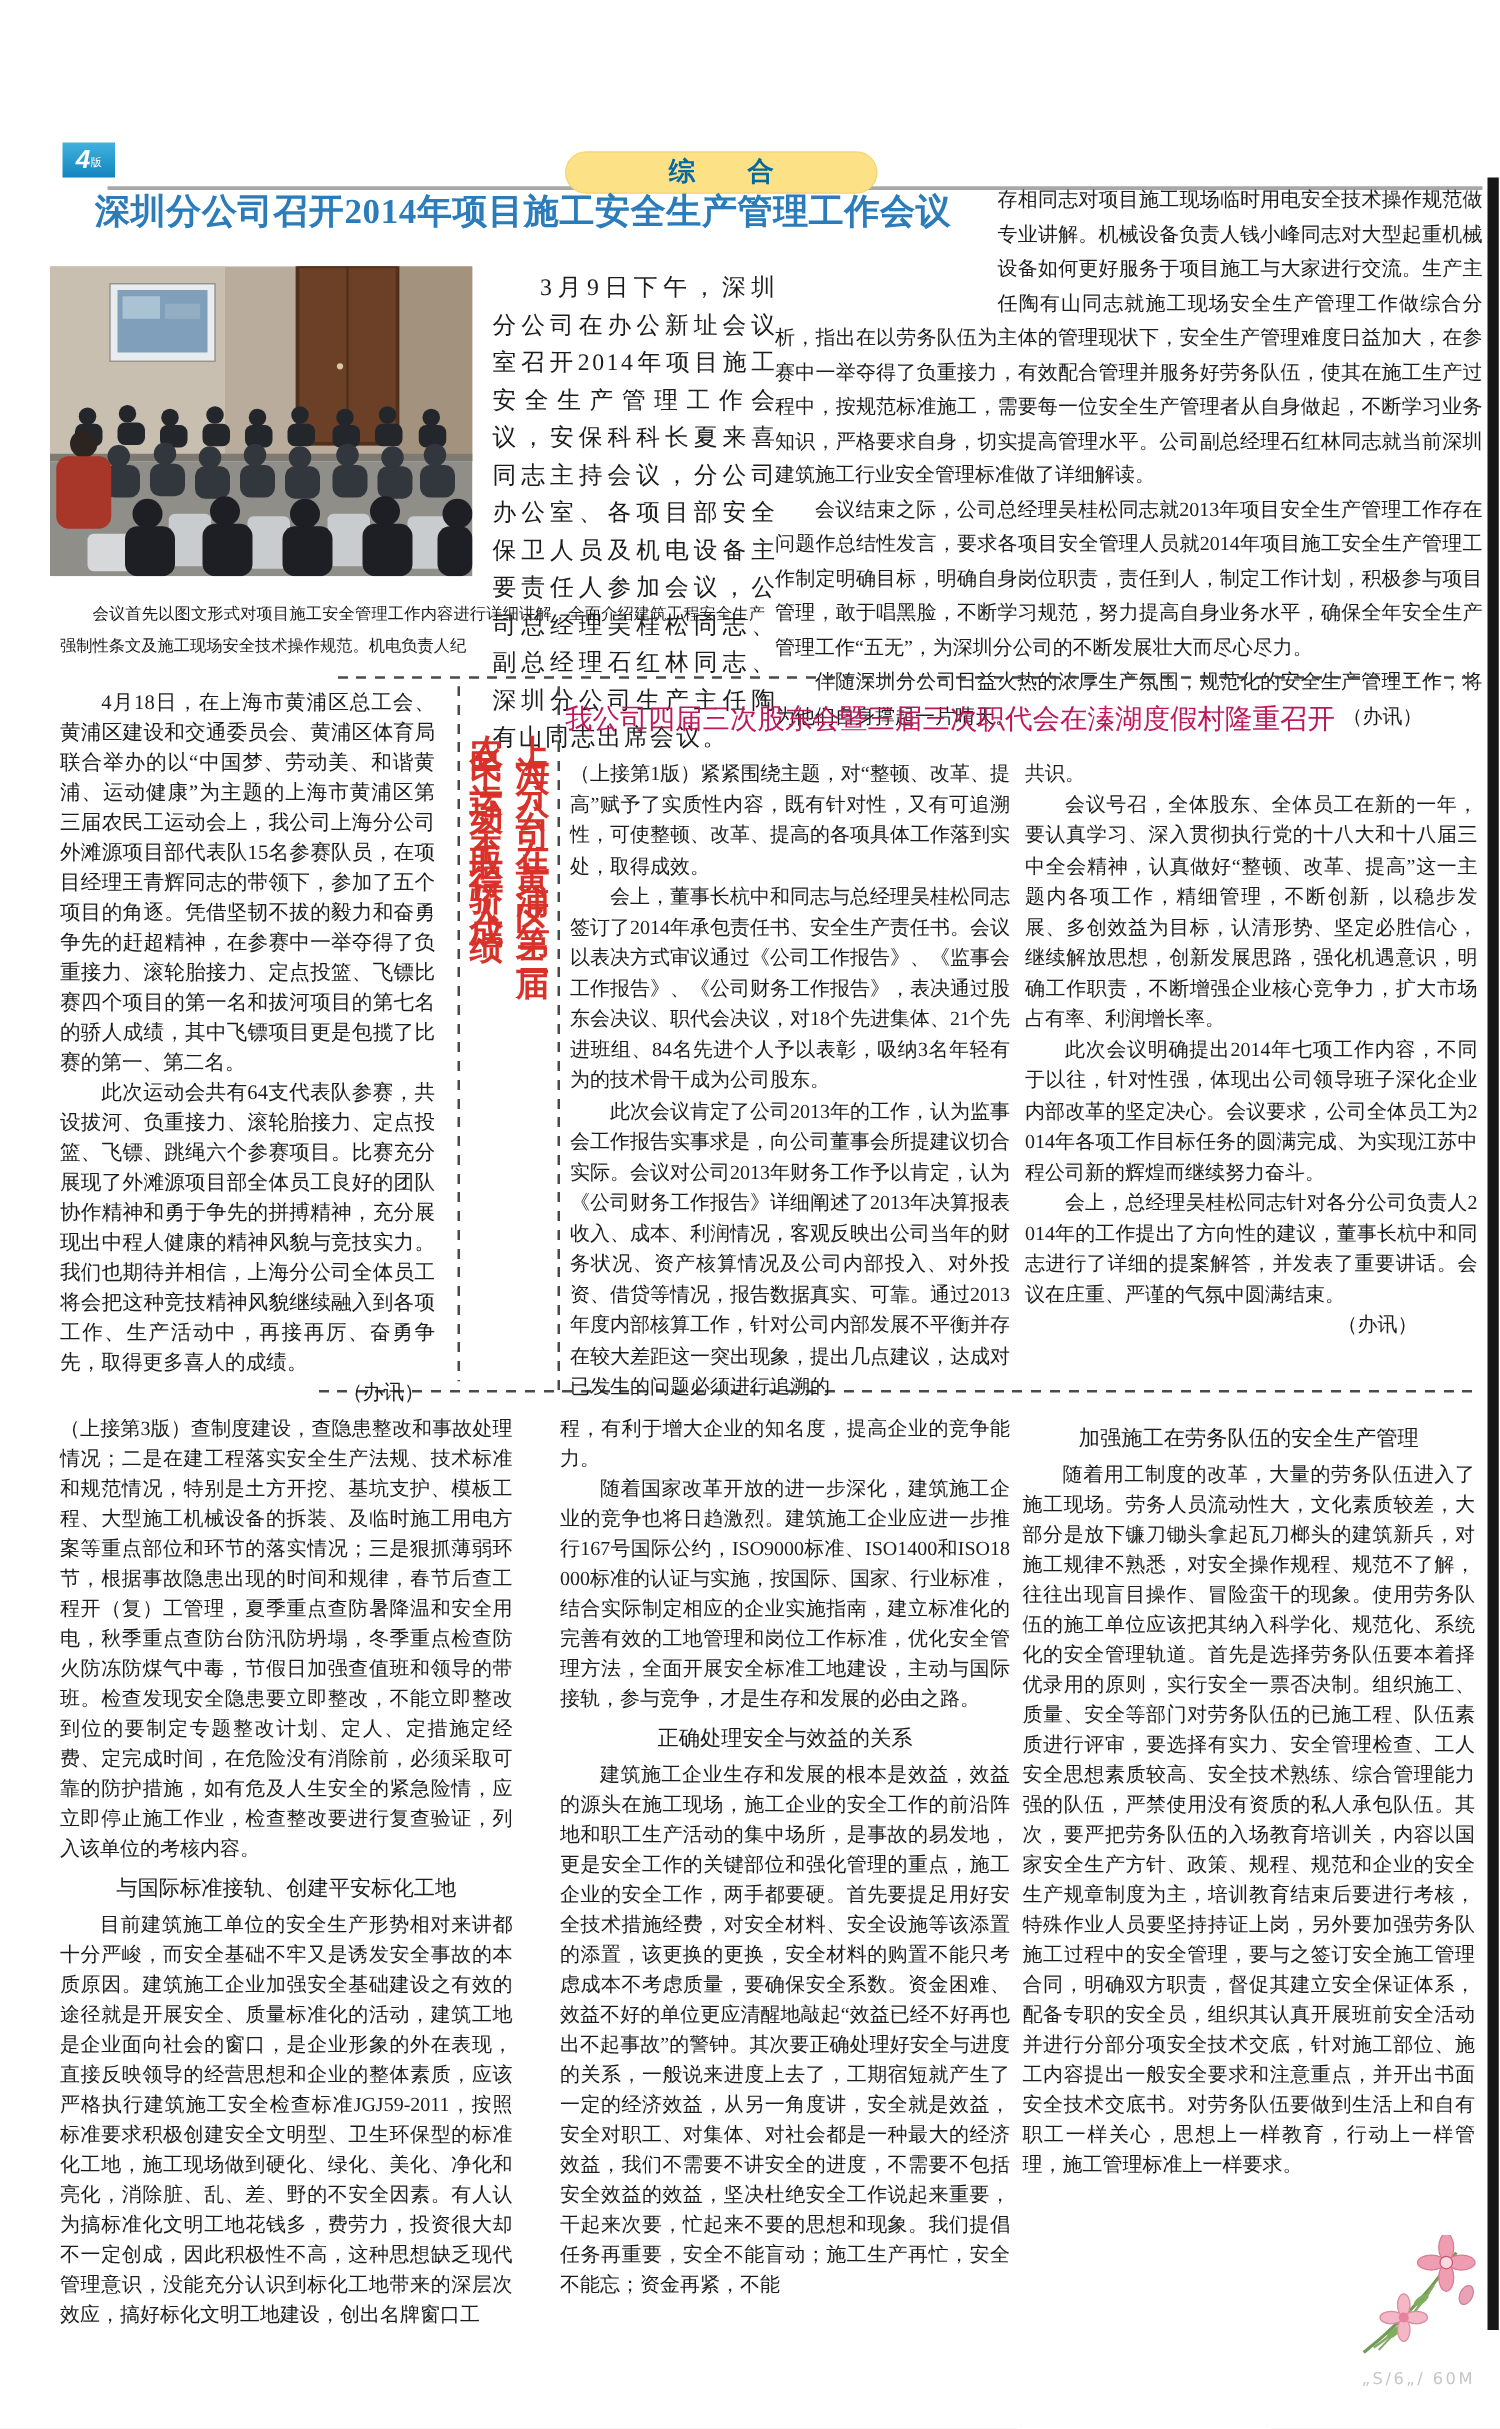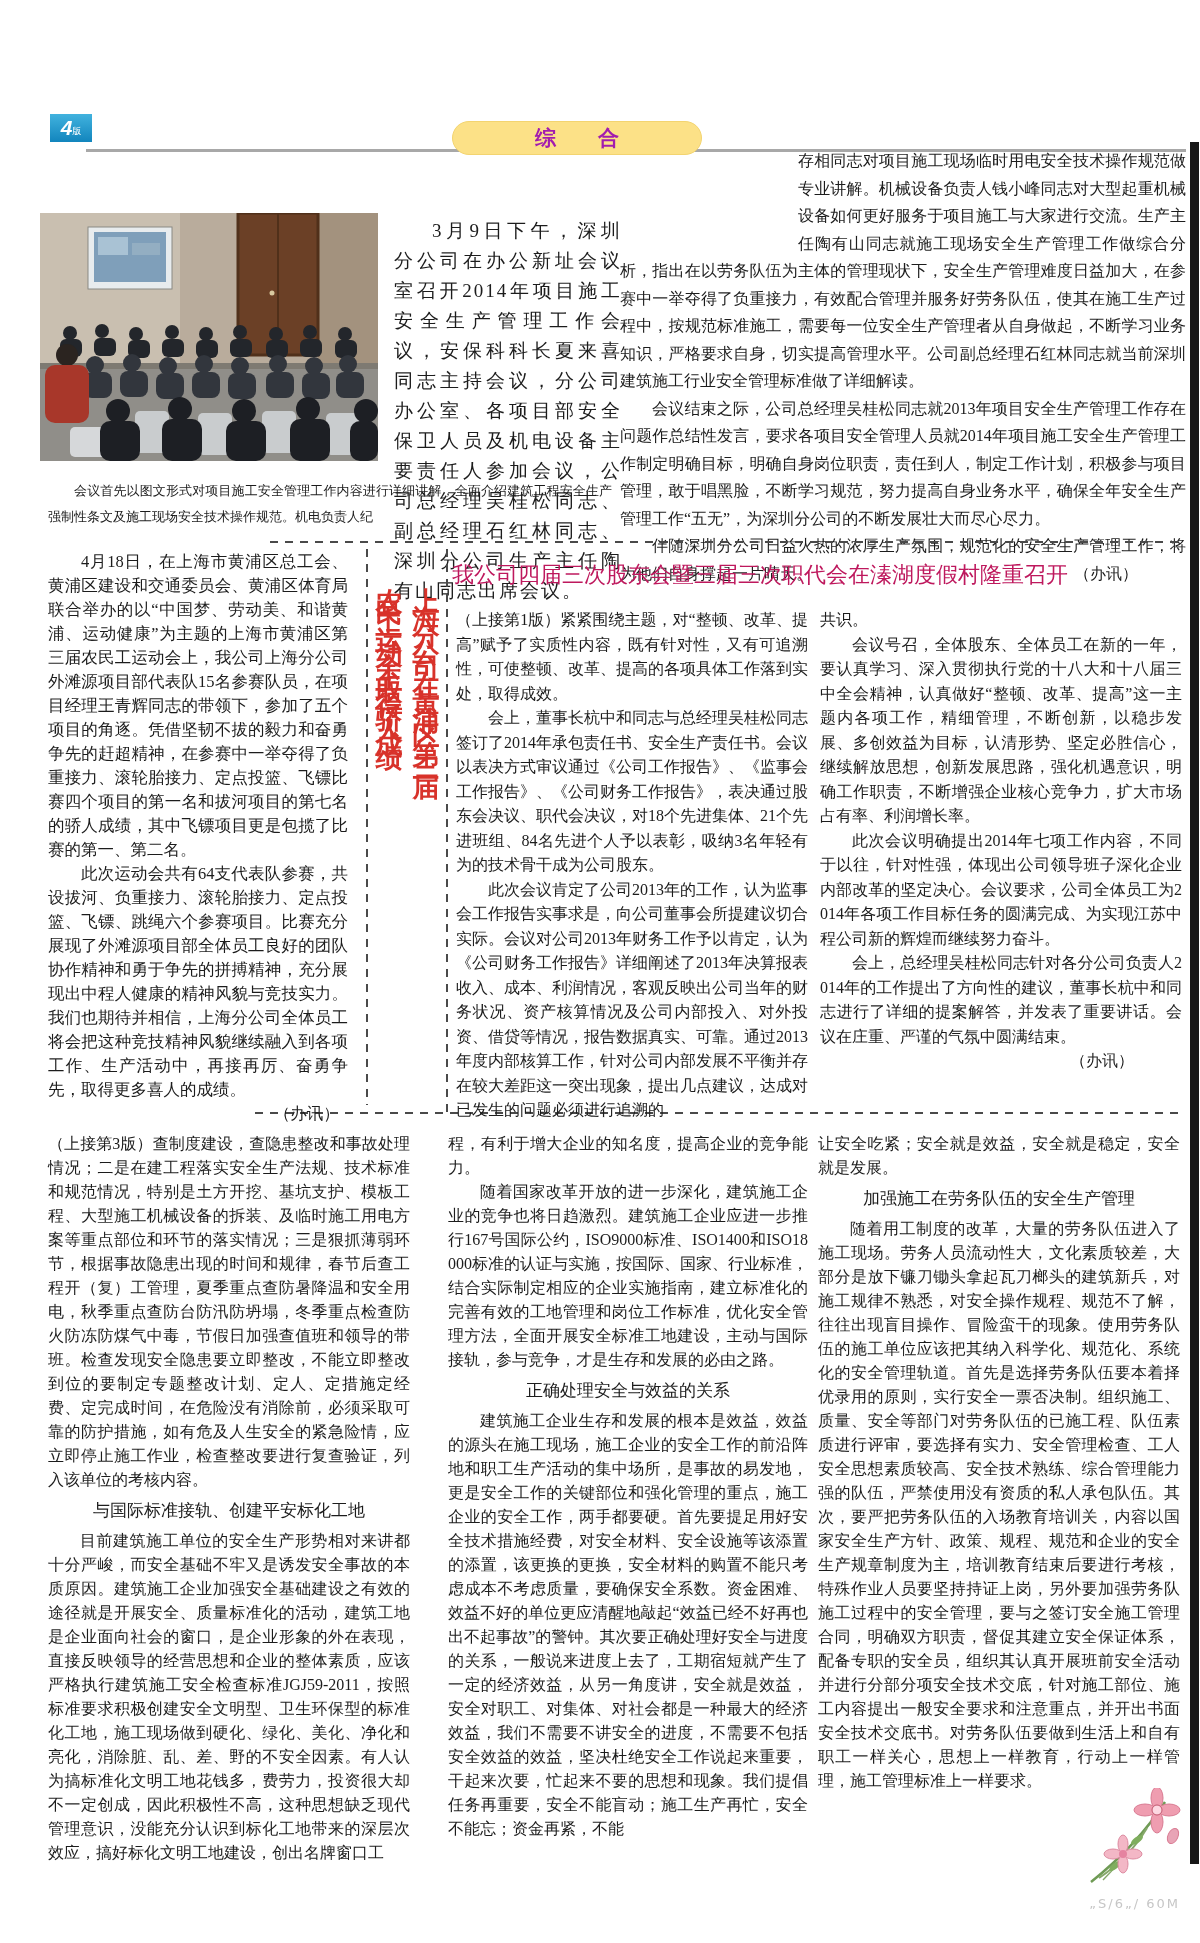--- a/index.html
+++ b/index.html
@@ -10,21 +10,21 @@
   p.ni{text-indent:0;}
   .byline{text-align:right;text-indent:0;}
   .byline-pad{padding-right:3em;}
   
   .badge{left:50px;top:114px;width:42px;height:28px;background:linear-gradient(#41b2de,#1285bd);
          color:#fff;font-family:"Liberation Sans",sans-serif;text-align:center;line-height:28px;}
   .badge .num{font-size:21px;font-weight:bold;font-style:italic;}
   .badge .suf{font-size:9px;vertical-align:1px;}
   .rule{left:86px;top:149px;width:1100px;height:3px;background:#a8a8a8;}
   .pill{left:452px;top:121px;width:248px;height:32px;background:#fce187;border:1px solid #f3d470;
-        border-radius:17px;text-align:center;line-height:32px;color:#a21caf;font-weight:bold;
+        border-radius:17px;text-align:center;line-height:32px;color:#0369a1;font-weight:bold;
         font-size:21px;font-family:"Liberation Sans",sans-serif;}
   
   .a1-headline{left:76px;top:150px;width:690px;font-size:28px;font-weight:bold;color:#2b7cb9;
                letter-spacing:0.5px;white-space:nowrap;}
   .photo{left:40px;top:213px;width:338px;height:248px;}
   .a1-intro{left:394px;top:216px;width:228px;font-size:19px;line-height:30px;letter-spacing:2px;}
   .a1-below{left:48px;top:478px;width:564px;font-size:13px;line-height:26px;}
   .a1-colc{left:620px;top:147px;width:566px;font-size:16px;line-height:27.5px;}
   .hl-spacer{float:left;width:178px;height:84px;}
   
@@ -65,20 +65,21 @@
 <div class="page">
 
   <div class="abs badge">
     <span class="num">4</span><span class="suf">版</span>
   </div>
   <div class="abs rule"></div>
   <div class="abs pill">
     <span>综　　合</span>
   </div>
 
+  <div class="abs a1-headline">深圳分公司召开2014年项目施工安全生产管理工作会议</div>
 
   <svg class="abs photo" viewBox="0 0 338 248" aria-hidden="true">
     <rect width="338" height="156" fill="#b9ac9c"></rect>
     <rect width="140" height="156" fill="#c9bfb0"></rect>
     <rect x="278" width="60" height="156" fill="#a3927e"></rect>
     <rect x="48" y="14" width="84" height="62" fill="#e8ecee" stroke="#8a8a84"></rect>
     <rect x="54" y="19" width="72" height="50" fill="#7f9fba"></rect>
     <rect x="58" y="24" width="30" height="18" fill="#a9c2d4"></rect>
     <rect x="92" y="30" width="28" height="12" fill="#93aec2"></rect>
     <rect x="198" width="80" height="142" fill="#6b4026" stroke="#50301a" stroke-width="3"></rect>
@@ -194,21 +195,20 @@
     <h3>与国际标准接轨、创建平安标化工地</h3>
     <p>目前建筑施工单位的安全生产形势相对来讲都十分严峻，而安全基础不牢又是诱发安全事故的本质原因。建筑施工企业加强安全基础建设之有效的途径就是开展安全、质量标准化的活动，建筑工地是企业面向社会的窗口，是企业形象的外在表现，直接反映领导的经营思想和企业的整体素质，应该严格执行建筑施工安全检查标准JGJ59-2011，按照标准要求积极创建安全文明型、卫生环保型的标准化工地，施工现场做到硬化、绿化、美化、净化和亮化，消除脏、乱、差、野的不安全因素。有人认为搞标准化文明工地花钱多，费劳力，投资很大却不一定创成，因此积极性不高，这种思想缺乏现代管理意识，没能充分认识到标化工地带来的深层次效应，搞好标化文明工地建设，创出名牌窗口工</p>
   </div>
   <div class="abs a4-col a4-c2">
     <p class="ni">程，有利于增大企业的知名度，提高企业的竞争能力。</p>
     <p>随着国家改革开放的进一步深化，建筑施工企业的竞争也将日趋激烈。建筑施工企业应进一步推行167号国际公约，ISO9000标准、ISO1400和ISO18000标准的认证与实施，按国际、国家、行业标准，结合实际制定相应的企业实施指南，建立标准化的完善有效的工地管理和岗位工作标准，优化安全管理方法，全面开展安全标准工地建设，主动与国际接轨，参与竞争，才是生存和发展的必由之路。</p>
     <h3>正确处理安全与效益的关系</h3>
     <p>建筑施工企业生存和发展的根本是效益，效益的源头在施工现场，施工企业的安全工作的前沿阵地和职工生产活动的集中场所，是事故的易发地，更是安全工作的关键部位和强化管理的重点，施工企业的安全工作，两手都要硬。首先要提足用好安全技术措施经费，对安全材料、安全设施等该添置的添置，该更换的更换，安全材料的购置不能只考虑成本不考虑质量，要确保安全系数。资金困难、效益不好的单位更应清醒地敲起“效益已经不好再也出不起事故”的警钟。其次要正确处理好安全与进度的关系，一般说来进度上去了，工期宿短就产生了一定的经济效益，从另一角度讲，安全就是效益，安全对职工、对集体、对社会都是一种最大的经济效益，我们不需要不讲安全的进度，不需要不包括安全效益的效益，坚决杜绝安全工作说起来重要，干起来次要，忙起来不要的思想和现象。我们提倡任务再重要，安全不能盲动；施工生产再忙，安全不能忘；资金再紧，不能</p>
   </div>
   <div class="abs a4-col a4-c3">
-    <p class="ni">让安全吃紧；安全就是效益，安全就是稳定，安全就是发展。</p>
     <h3>加强施工在劳务队伍的安全生产管理</h3>
     <p>随着用工制度的改革，大量的劳务队伍进入了施工现场。劳务人员流动性大，文化素质较差，大部分是放下镰刀锄头拿起瓦刀榔头的建筑新兵，对施工规律不熟悉，对安全操作规程、规范不了解，往往出现盲目操作、冒险蛮干的现象。使用劳务队伍的施工单位应该把其纳入科学化、规范化、系统化的安全管理轨道。首先是选择劳务队伍要本着择优录用的原则，实行安全一票否决制。组织施工、质量、安全等部门对劳务队伍的已施工程、队伍素质进行评审，要选择有实力、安全管理检查、工人安全思想素质较高、安全技术熟练、综合管理能力强的队伍，严禁使用没有资质的私人承包队伍。其次，要严把劳务队伍的入场教育培训关，内容以国家安全生产方针、政策、规程、规范和企业的安全生产规章制度为主，培训教育结束后要进行考核，特殊作业人员要坚持持证上岗，另外要加强劳务队施工过程中的安全管理，要与之签订安全施工管理合同，明确双方职责，督促其建立安全保证体系，配备专职的安全员，组织其认真开展班前安全活动并进行分部分项安全技术交底，针对施工部位、施工内容提出一般安全要求和注意重点，并开出书面安全技术交底书。对劳务队伍要做到生活上和自有职工一样关心，思想上一样教育，行动上一样管理，施工管理标准上一样要求。</p>
   </div>
 
   <svg class="abs flower" viewBox="0 0 100 105" aria-hidden="true">
     <path d="M80 14 C 62 42, 36 70, 6 94" stroke="#6f9b55" stroke-width="2.5" fill="none"></path>
     <path d="M62 40 C 50 60, 32 78, 14 90" stroke="#86a86a" stroke-width="2" fill="none"></path>
     <path d="M44 60 C 36 74, 26 84, 18 92" stroke="#86a86a" stroke-width="1.5" fill="none"></path>
     <ellipse cx="52" cy="52" rx="7" ry="3" fill="#7fae5e" transform="rotate(-35 52 52)"></ellipse>
     <ellipse cx="30" cy="78" rx="7" ry="3" fill="#7fae5e" transform="rotate(-40 30 78)"></ellipse>

